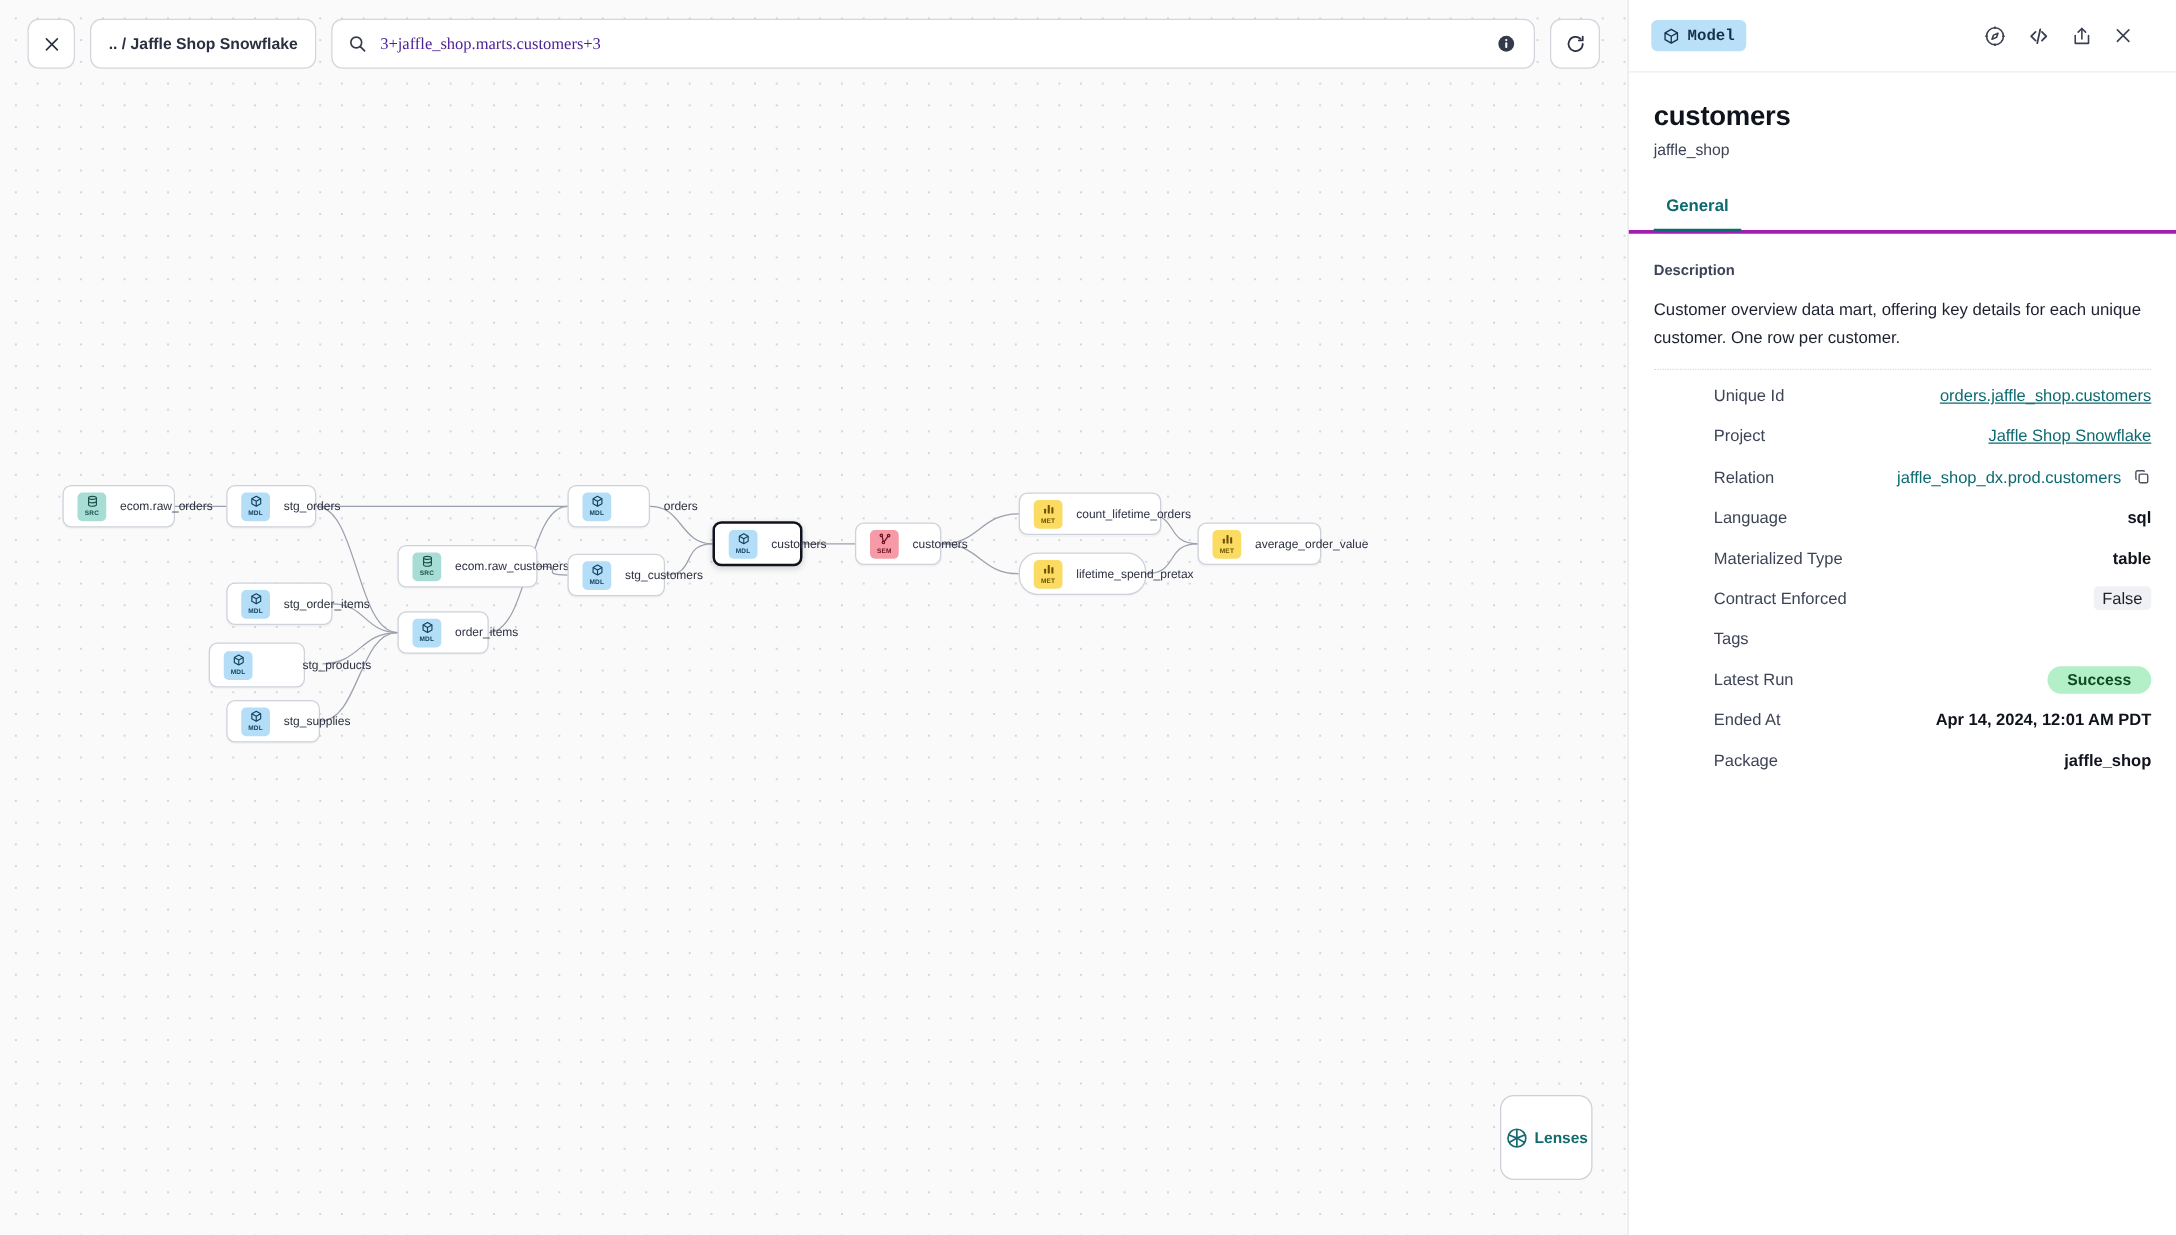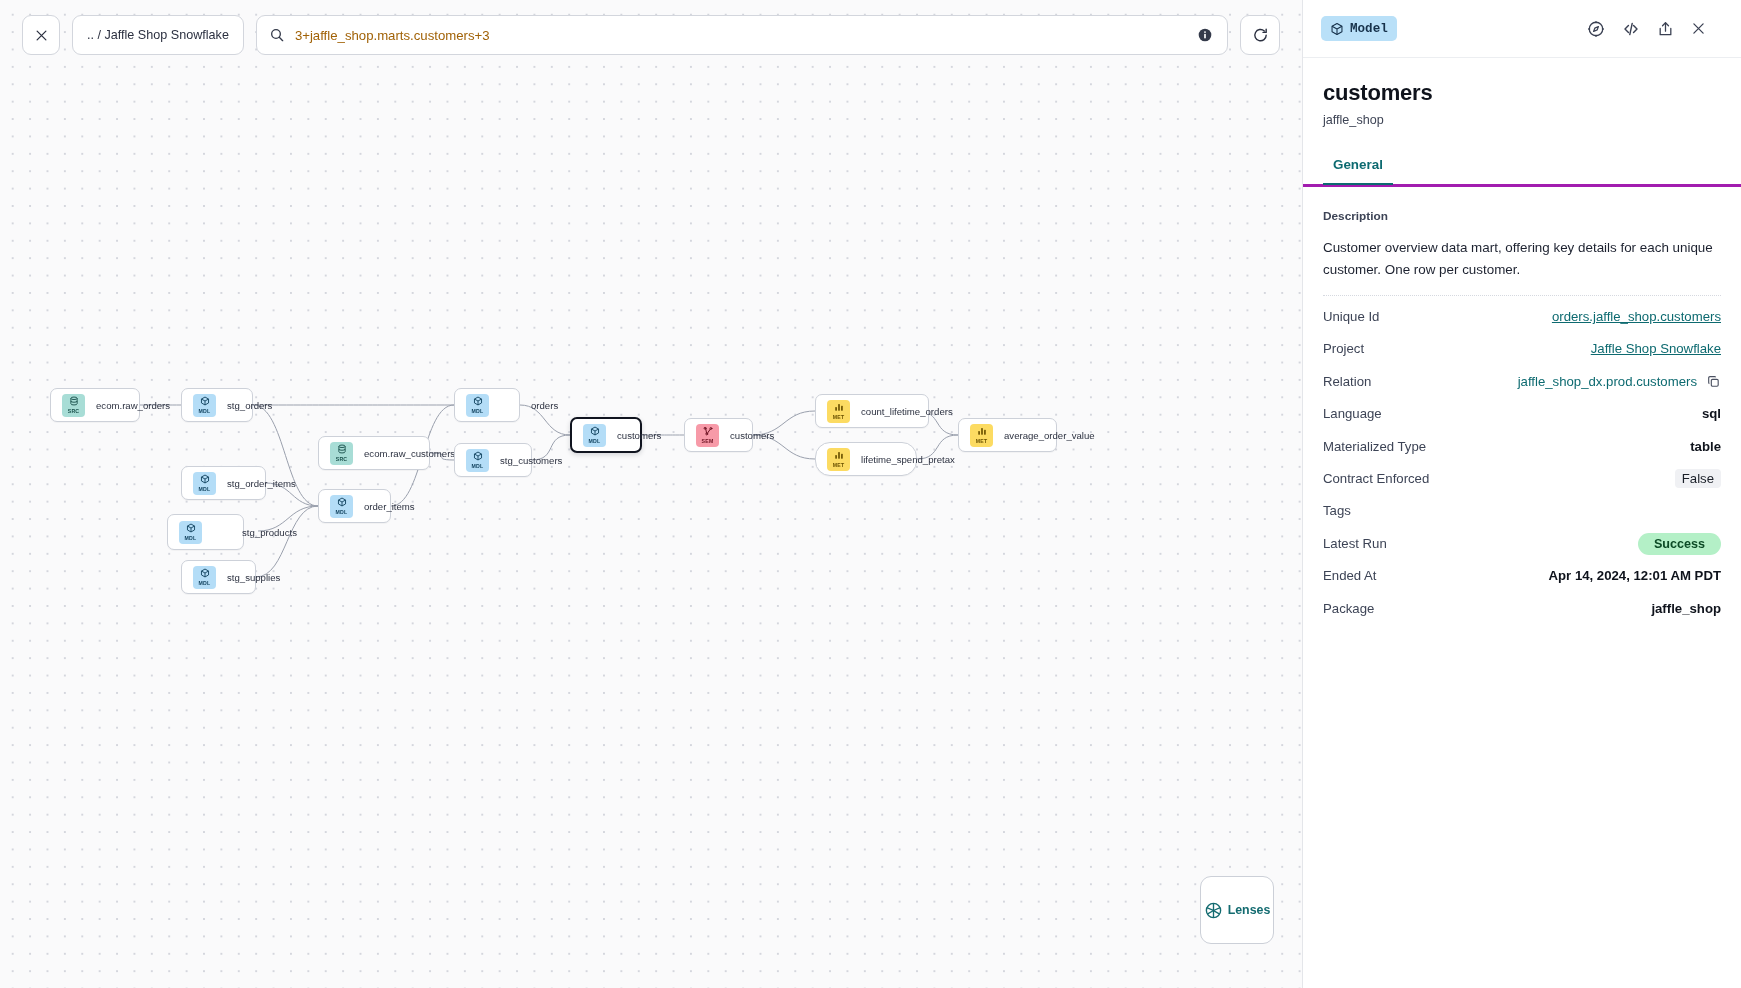--- a/index.html
+++ b/index.html
@@ -37,36 +37,37 @@
     display: flex; align-items: center; justify-content: center;
     cursor: pointer;
     color: #2b3040;
   }
   #close-canvas-btn { width: 38px; }
   #breadcrumb-btn {
     padding: 0 14px;
     font-size: 12.6px;
     color: #2b3040;
     white-space: nowrap;
+    font-weight: bold;
   }
   #search-bar {
     flex: 1;
     background: #ffffff;
     border: 1px solid #d3d6dd;
     border-radius: 9px;
     height: 40px;
     display: flex; align-items: center;
     padding: 0 14px 0 12px;
     gap: 10px;
     position: relative;
   }
   #search-bar input {
     flex: 1; border: none; outline: none;
-    font-family: Liberation Sans, sans-serif;
-    font-size: 13.2px; color: #a16207;
+    font-family: Liberation Serif, serif;
+    font-size: 13.2px; color: #4c1d95;
     background: transparent;
   }
   #refresh-btn { width: 40px; }
   .icon-svg { display: block; }
 
   
   #graph { position: absolute; left: 0; top: 0; width: 1302px; height: 988px; }
   #edges { position: absolute; left: 0; top: 0; width: 1302px; height: 988px; pointer-events: none; }
   .node {
     position: absolute;
@@ -172,21 +173,21 @@
   }
   #description-text {
     font-size: 13.4px; color: #1d2230; line-height: 1.62;
     margin-top: 14px;
   }
   #desc-divider {
     border-top: 1px dotted #d6d9e0; margin: 15px 0 4px 0;
   }
   .prop-row {
     display: flex; align-items: center; justify-content: space-between;
-    min-height: 32.4px; gap: 14px;
+    min-height: 32.4px; gap: 14px; margin-left: 48px;
   }
   .prop-key { font-size: 13.2px; color: #3d4456; white-space: nowrap; }
   .prop-val {
     font-size: 13.2px; color: #0f131c; text-align: right;
     font-weight: 600;
   }
   .prop-val.link {
     color: #0d6a70; text-decoration: underline; cursor: pointer; font-weight: 400;
   }
   .prop-val.relation {

